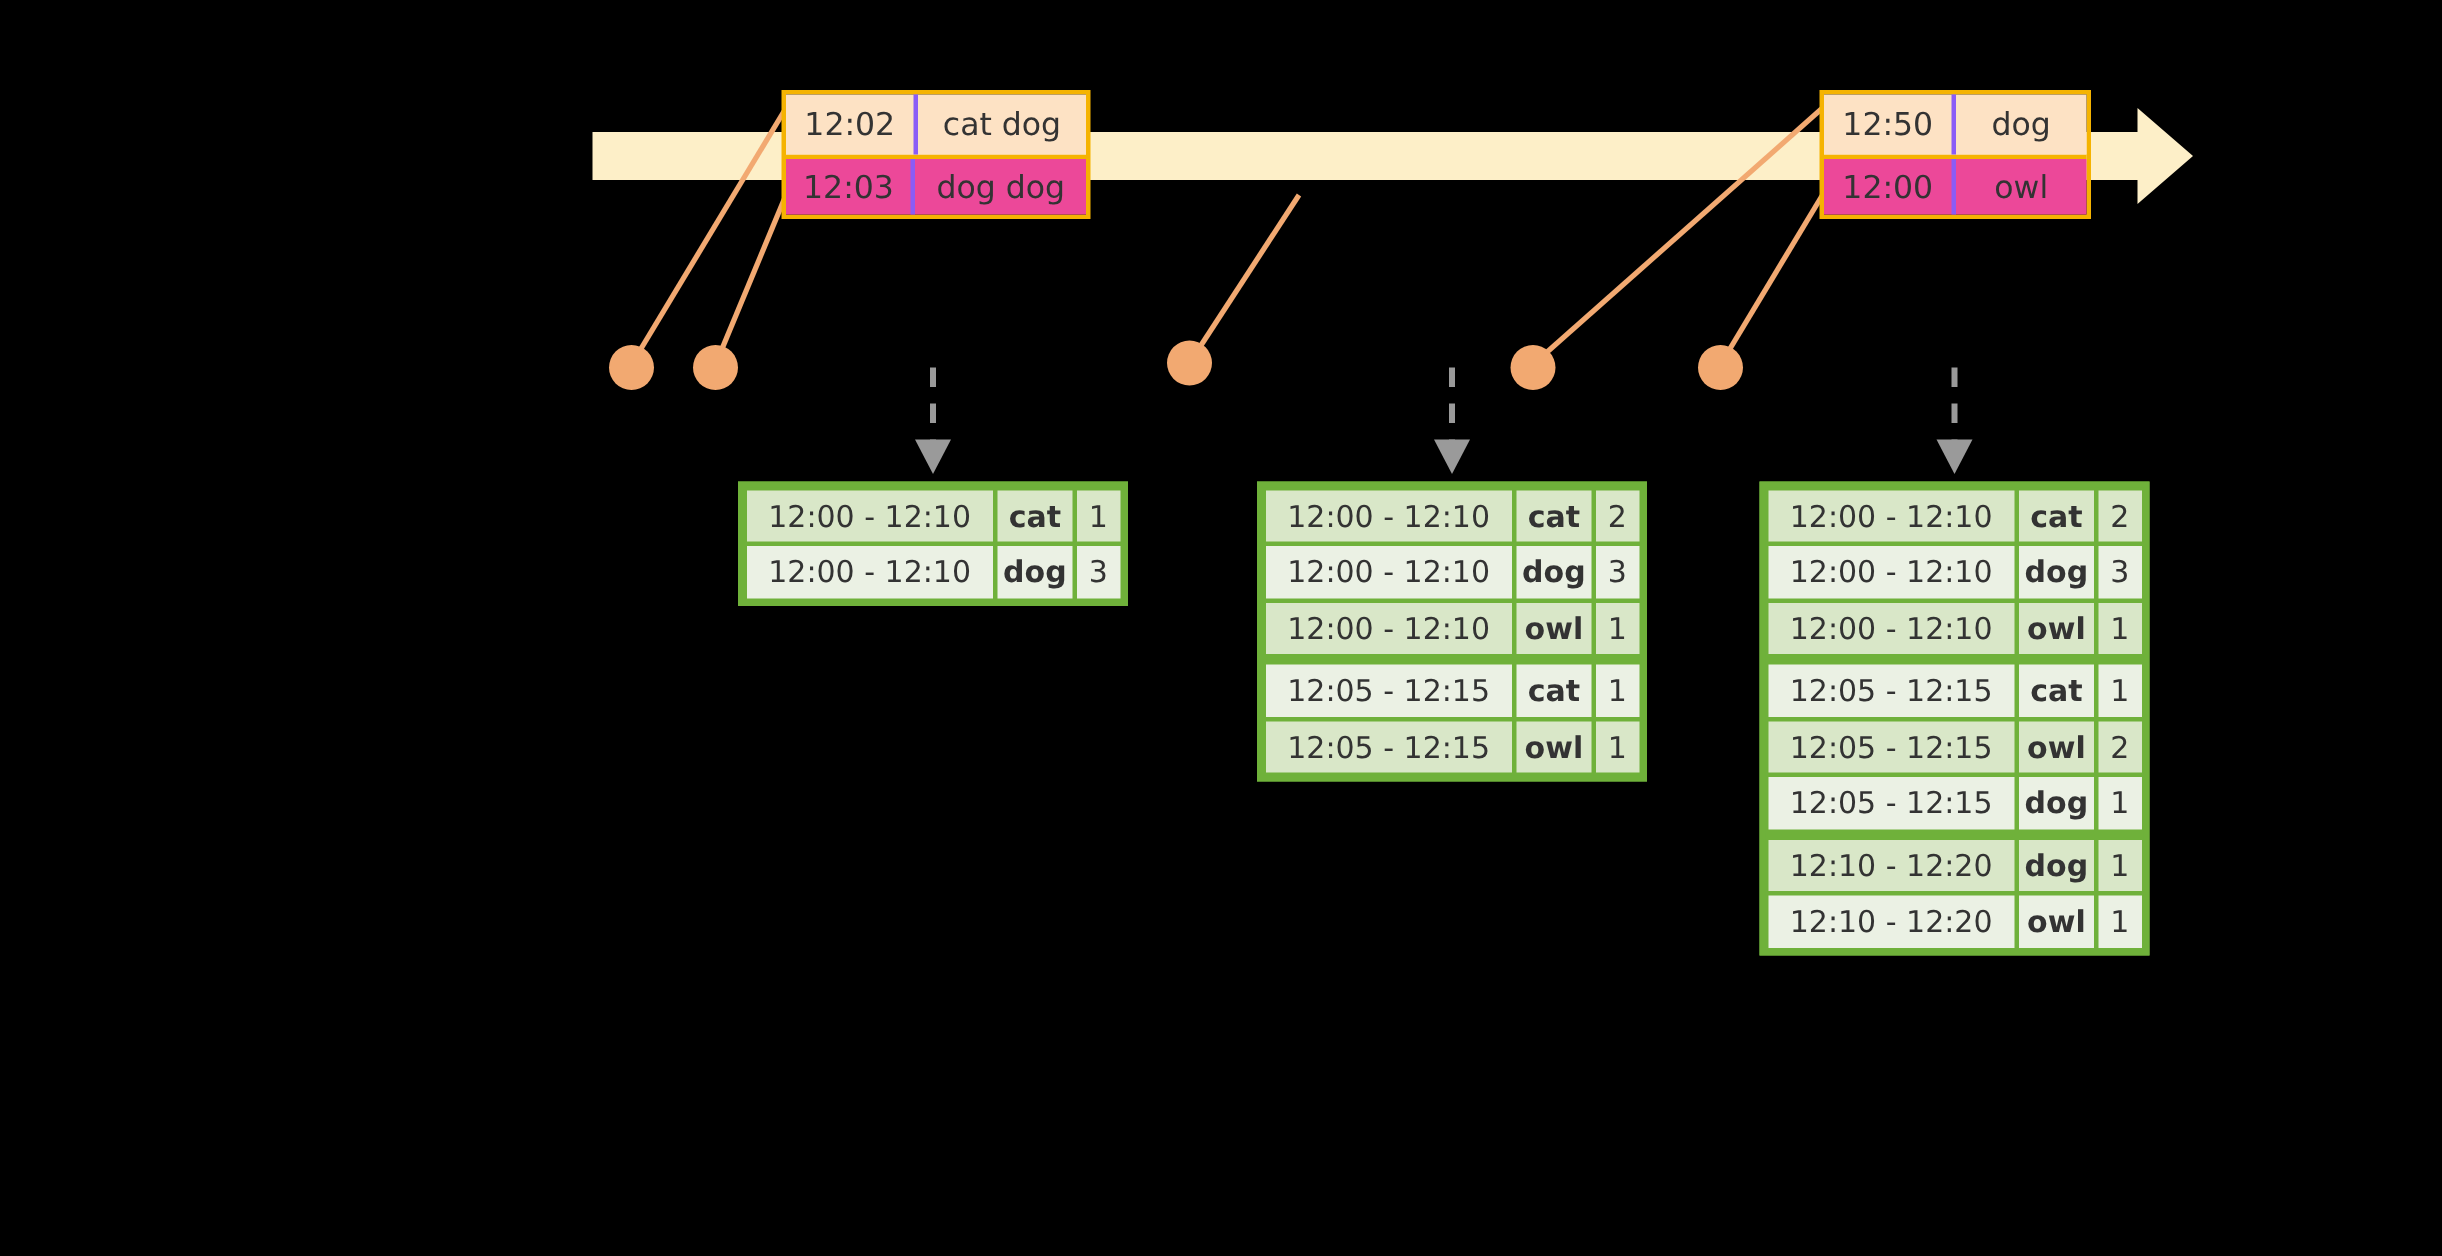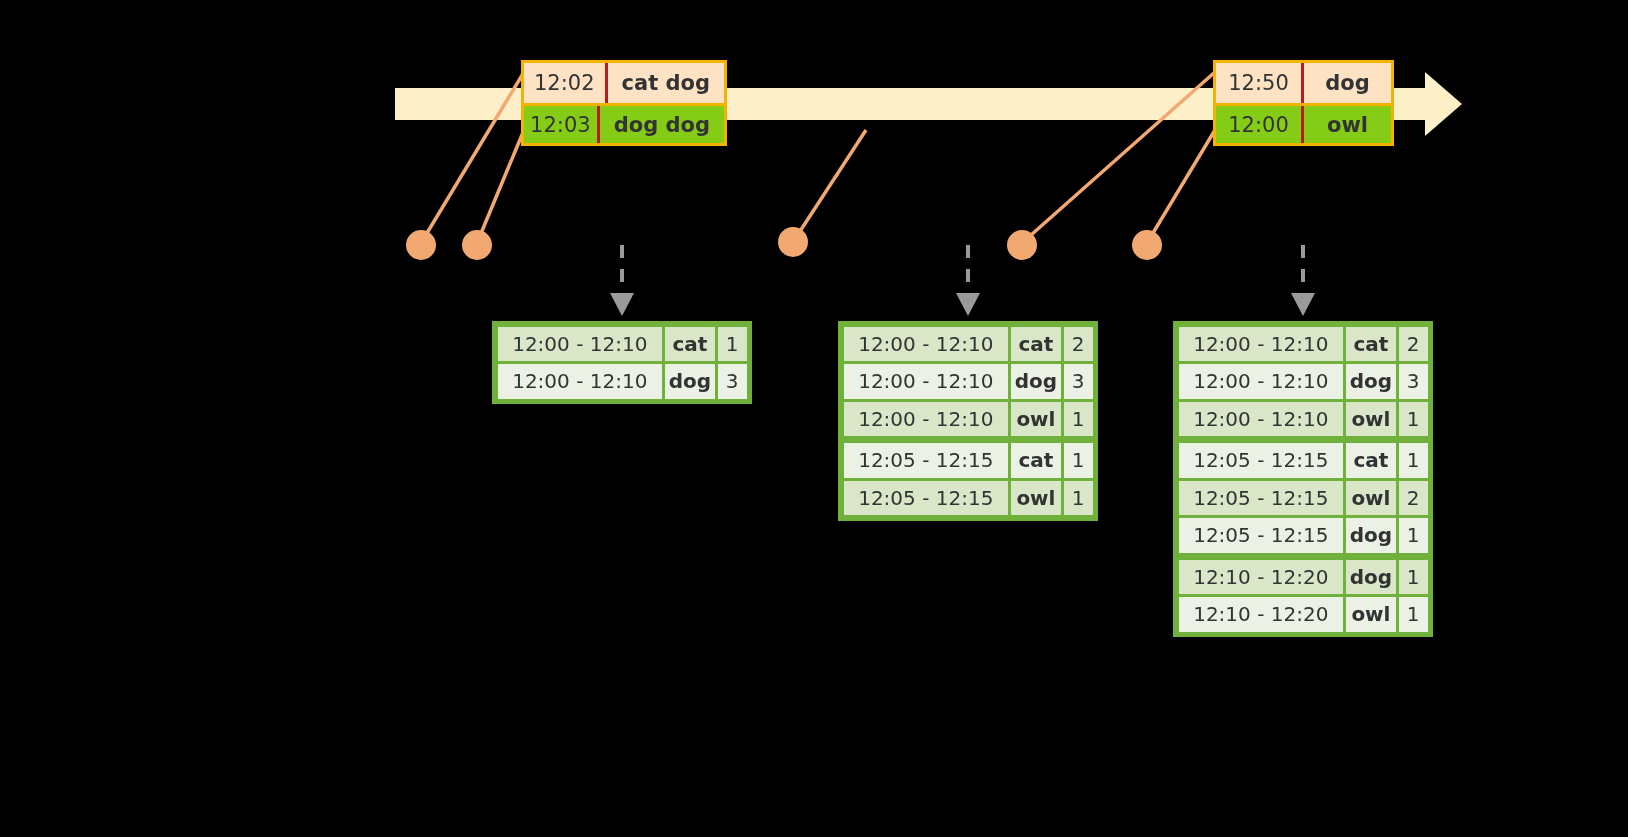--- a/index.html
+++ b/index.html
@@ -6,24 +6,24 @@
   body{width:1628px;height:837px;position:relative;font-family:"DejaVu Sans",sans-serif;overflow:hidden;}
   #stage{position:absolute;left:0;top:0;width:1628px;height:837px;}
   svg.layer{position:absolute;left:0;top:0;width:1628px;height:837px;pointer-events:none;}
 
   
   .evt-box{position:absolute;border:3px solid #F5B301;box-sizing:border-box;}
   .evt-row{display:flex;height:40px;box-sizing:border-box;}
   .evt-row + .evt-row{border-top:3px solid #F5B301;}
   .evt-time,.evt-words{display:flex;align-items:center;justify-content:center;
       font-size:21px;color:#333;box-sizing:border-box;white-space:nowrap;}
-  .evt-time{width:88px;border-right:3px solid #b91c1c;text-align:right;}
-  .evt-words{flex:1;padding:0 14px;font-weight:bold;}
+  .evt-time{width:88px;border-right:3px solid #8b5cf6;text-align:right;}
+  .evt-words{flex:1;padding:0 14px;}
   .shade-a .evt-time,.shade-a .evt-words{background:#FDE2C4;}
-  .shade-b .evt-time,.shade-b .evt-words{background:#84cc16;}
+  .shade-b .evt-time,.shade-b .evt-words{background:#ec4899;}
 
   
   .gtable{position:absolute;border:4px solid #6FB13A;box-sizing:border-box;background:#6FB13A;}
   .grow{display:flex;height:37.5px;box-sizing:border-box;}
   .gcell{display:flex;align-items:center;font-size:20px;color:#333;box-sizing:border-box;
       white-space:nowrap;margin:1.5px;}
   .c-win{justify-content:center;}
   .c-key{justify-content:center;font-weight:bold;}
   .c-cnt{justify-content:center;}
   .tone-a .gcell{background:#D9E7C8;}

